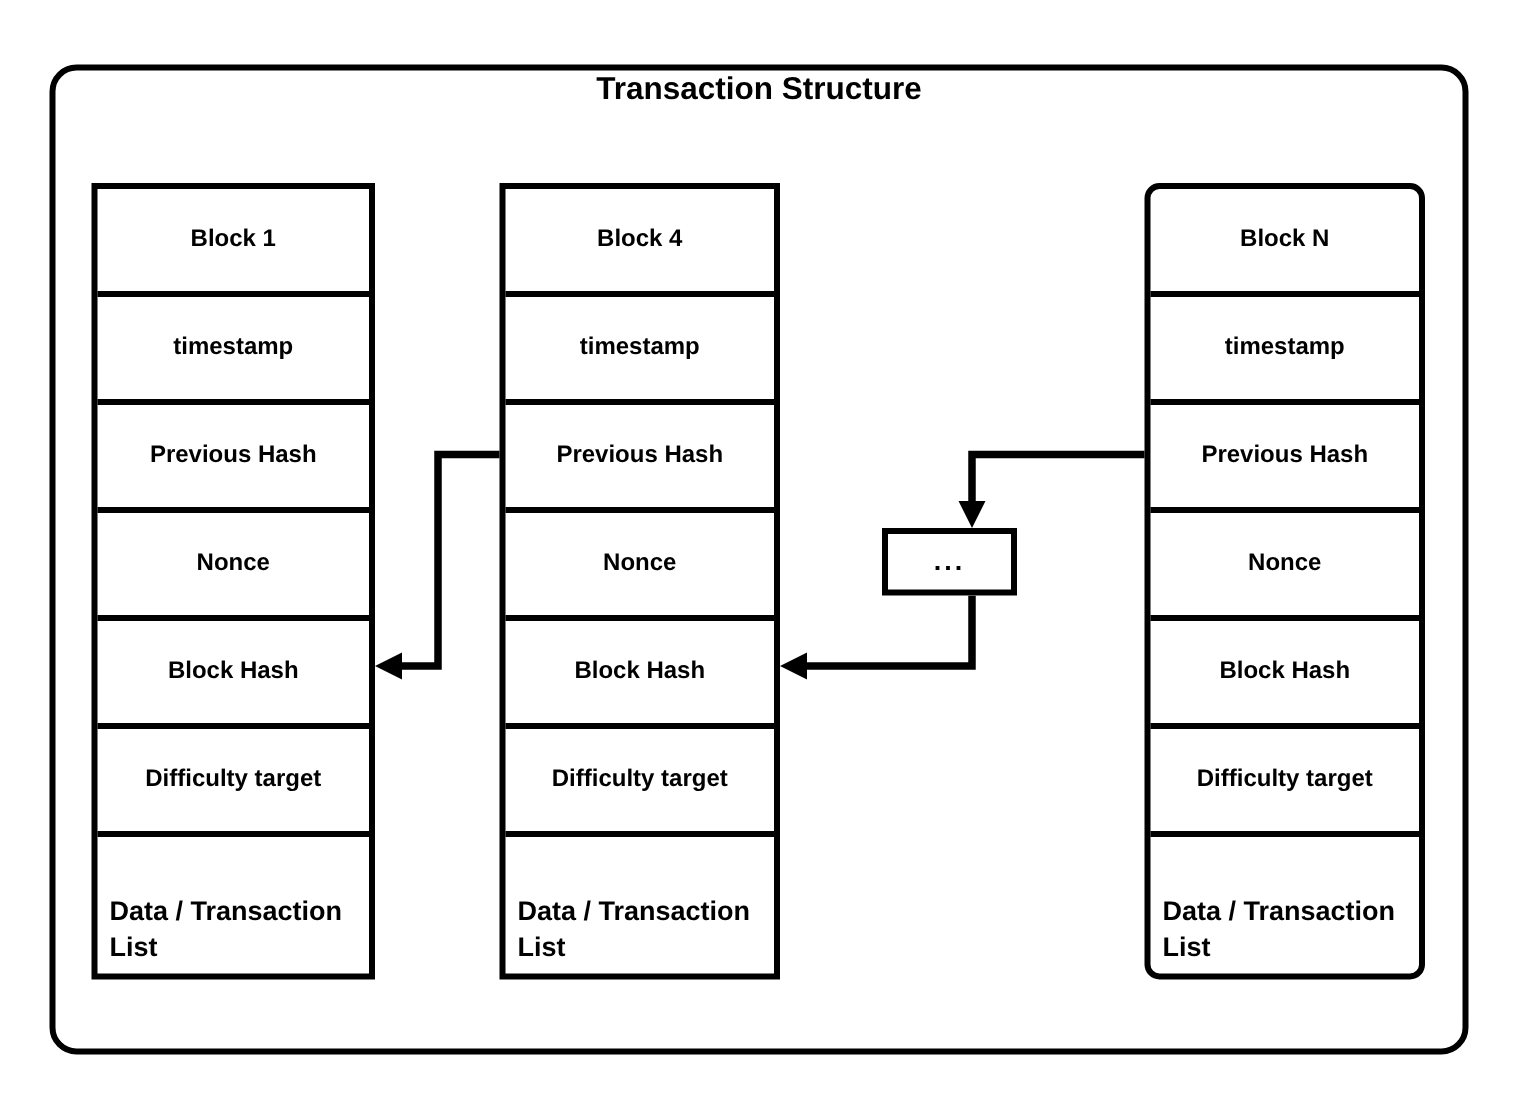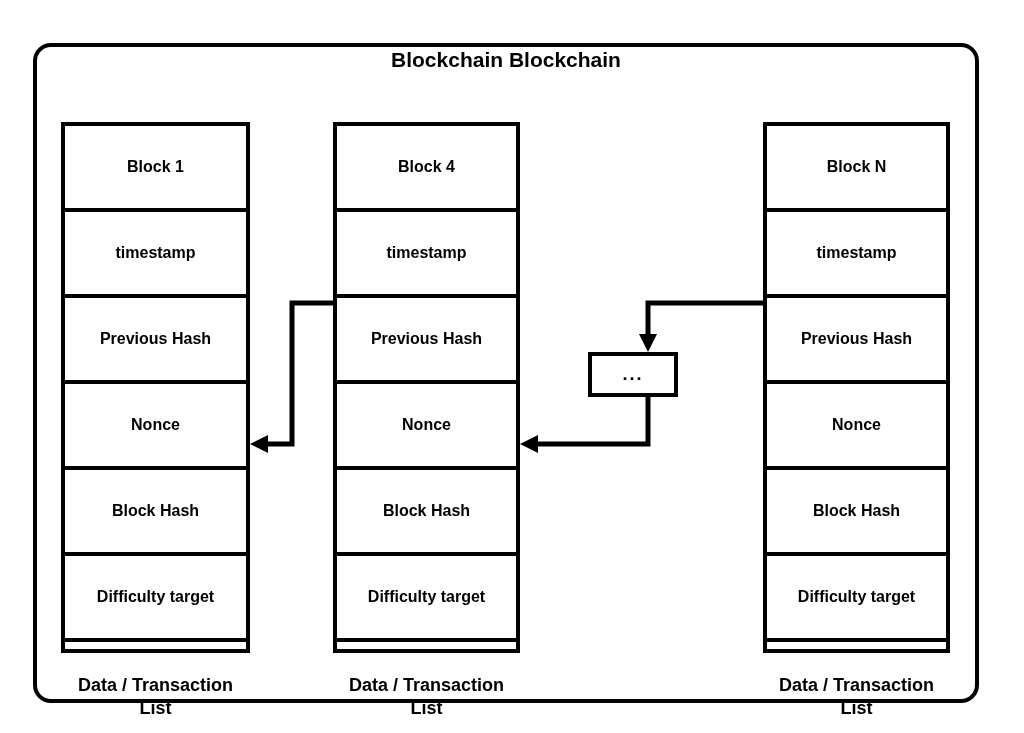--- a/index.html
+++ b/index.html
@@ -39,29 +39,29 @@
     position: absolute;
     top: 122px;
     height: 531px;
     border: 4px solid var(--line);
     background: var(--bg);
     display: flex;
     flex-direction: column;
   }
   .col-1 { left: 61px;  width: 189px; }
   .col-2 { left: 333px; width: 187px; }
-  .col-n { left: 763px; width: 187px; }
+  .col-n { left: 763px; width: 187px; border-radius: 10px; }
   .block-cell {
     flex: none;
-    height: 86px;
+    height: 72px;
     border-bottom: 4px solid var(--line);
     display: flex;
     align-items: center;
     justify-content: center;
-    text-align: center;
+    text-align: left;
     font-size: 16px;
     font-weight: bold;
     color: var(--line);
     padding: 0 4px;
   }
   .block-cell.data-list {
     flex: 1;
     border-bottom: none;
     font-size: 18px;
     line-height: 1.3;
@@ -98,21 +98,21 @@
     color: var(--line);
   }
 </style>
 </head>
 <body>
 
 <div class="canvas">
 
   <div class="outer-border"></div>
 
-  <div class="diagram-title">Blockchain Blockchain</div>
+  <div class="diagram-title">Transaction Structure</div>
 
   <div class="block-column col-1">
     <div class="block-cell">Block 1</div>
     <div class="block-cell">timestamp</div>
     <div class="block-cell">Previous Hash</div>
     <div class="block-cell">Nonce</div>
     <div class="block-cell">Block Hash</div>
     <div class="block-cell">Difficulty target</div>
     <div class="block-cell data-list">Data / Transaction List</div>
   </div>

